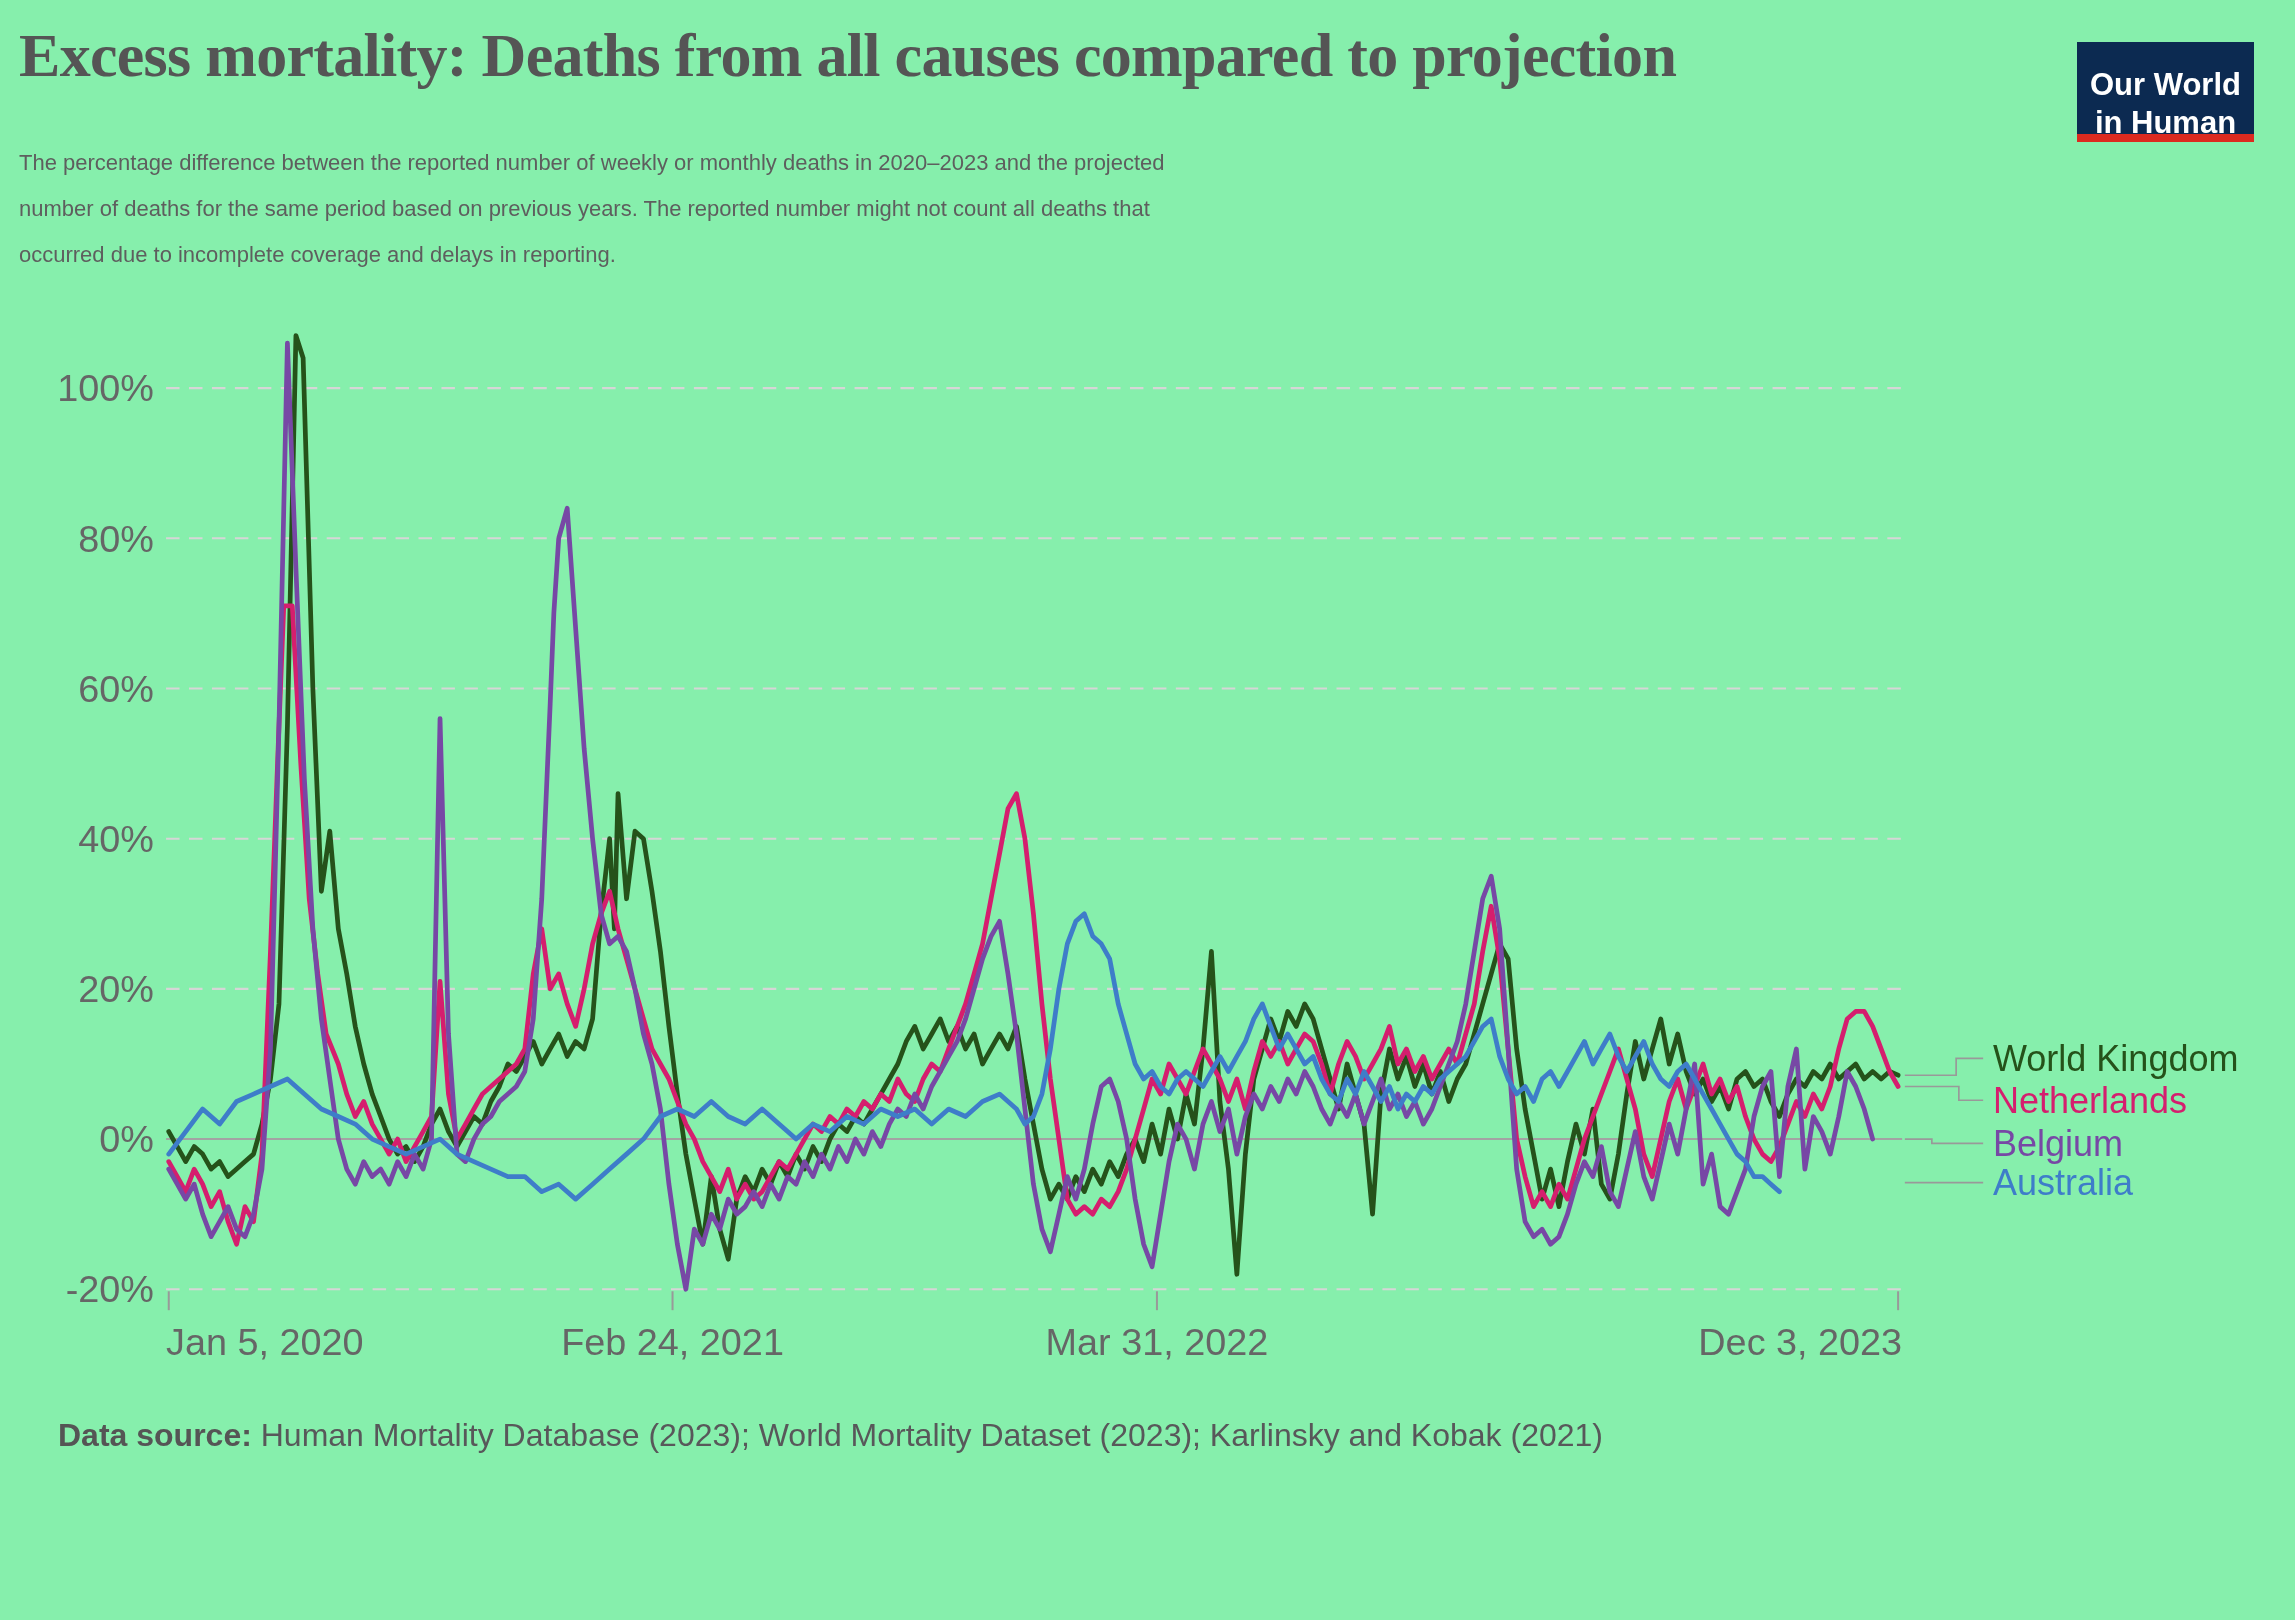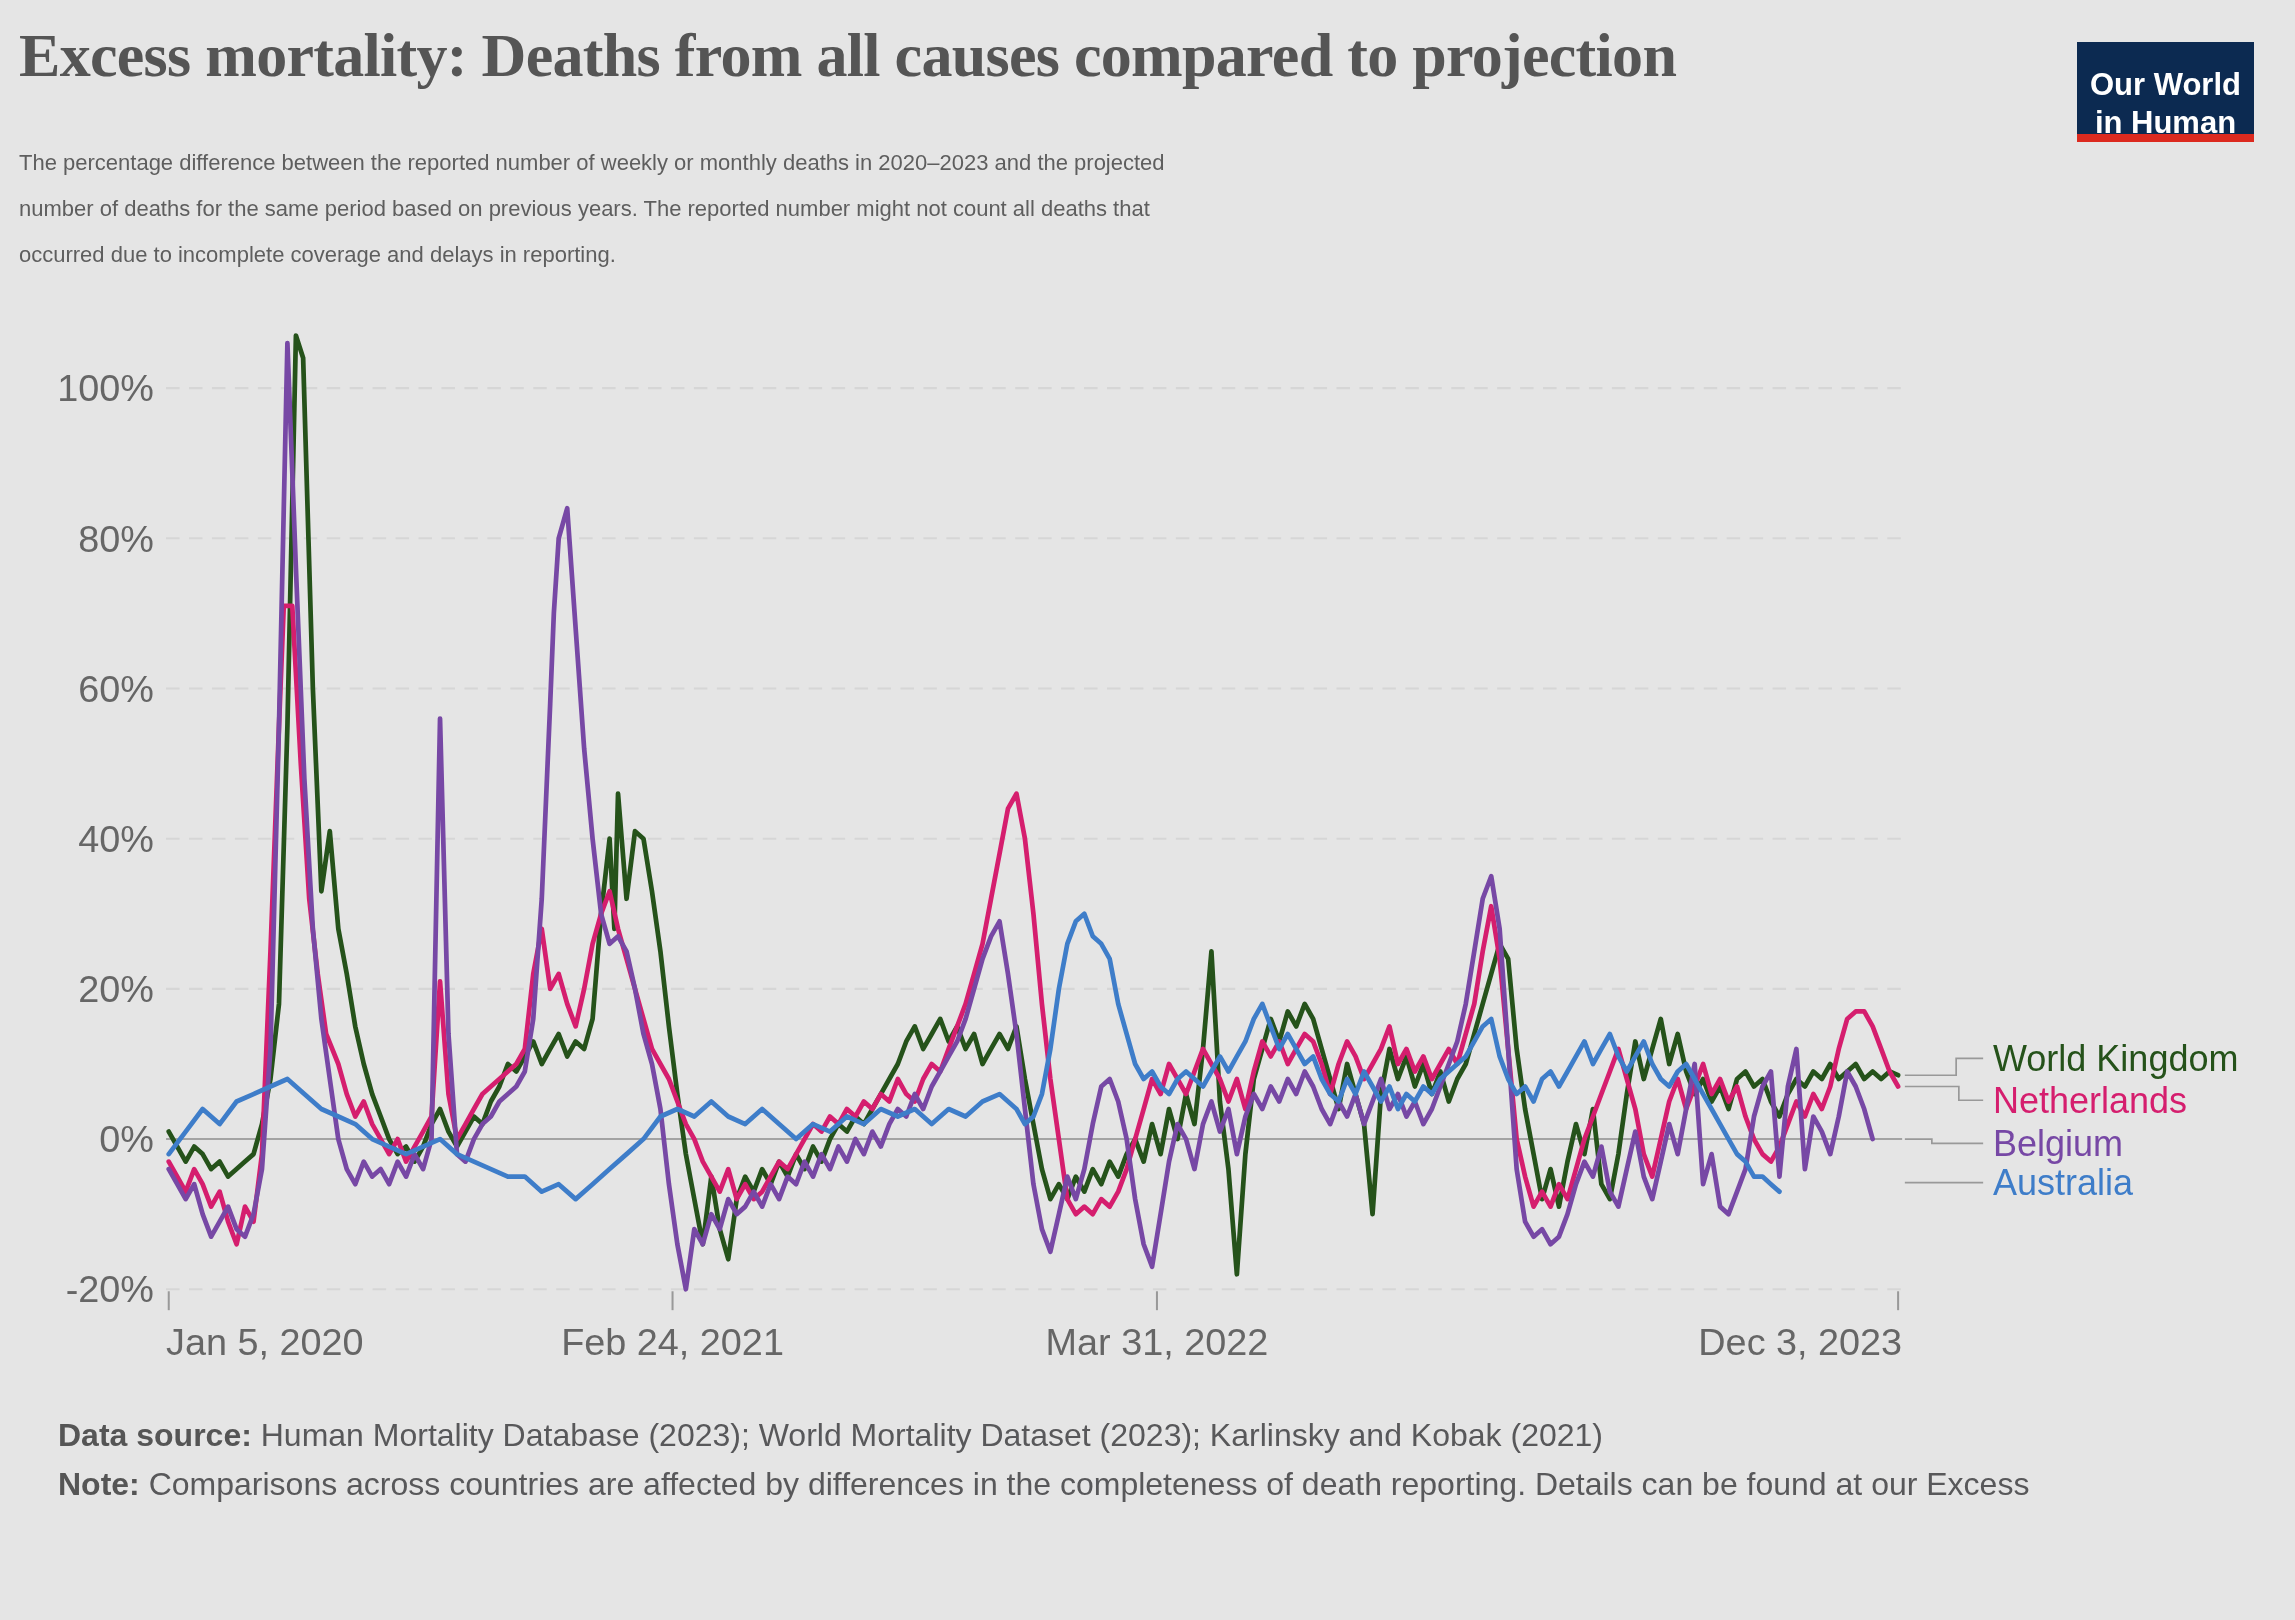--- a/index.html
+++ b/index.html
@@ -1,16 +1,16 @@
 <!DOCTYPE html>
 <html style="font-size:10.8px"><head>
 <meta charset="utf-8">
 <style>
   html,body{margin:0;padding:0;background:#fff;}
-  .page{position:relative;width:2295px;height:1620px;background:#e5e5e5;
+  .page{position:relative;width:2295px;height:1620px;background:#86efac;
         font-family:"Liberation Sans",sans-serif;overflow:hidden;}
   .title{position:absolute;left:19px;top:20px;width:2093px;margin:0;
          font-family:"Liberation Serif",serif;font-weight:bold;font-size:62px;
          color:#555555;letter-spacing:-0.7px;white-space:nowrap;}
   .subtitle{position:absolute;left:19px;top:140px;font-size:22px;color:#5e5e5e;line-height:46px;}
   .logo{position:absolute;left:2077px;top:42px;width:177px;height:100px;box-sizing:border-box;
         background:#0c2a51;border-bottom:8px solid #dc2a1f;color:#ffffff;text-align:center;
         font-weight:bold;font-size:31px;line-height:38px;padding-top:24px;cursor:pointer;}
   .chart{position:absolute;left:0;top:0;}
   .grid{stroke:#d6d6d6;stroke-width:3;stroke-dasharray:20 14;fill:none;}
@@ -90,20 +90,16 @@
     <div class="legend-item" style="top: 1161px; color: rgb(62, 125, 201);">
       <span>Australia</span>
     </div>
   </div>
 
   <div class="footer">
     <div class="footer-line">
       <span class="bold">Data source:</span>
       <span>Human Mortality Database (2023); World Mortality Dataset (2023); Karlinsky and Kobak (2021)</span>
     </div>
-    <div class="footer-line" style="margin-bottom:0">
-      <span class="bold">Note:</span>
-      <span>Comparisons across countries are affected by differences in the completeness of death reporting. Details can be found at our Excess</span>
-    </div>
   </div>
 
 </div>
 
 
 </body></html>

